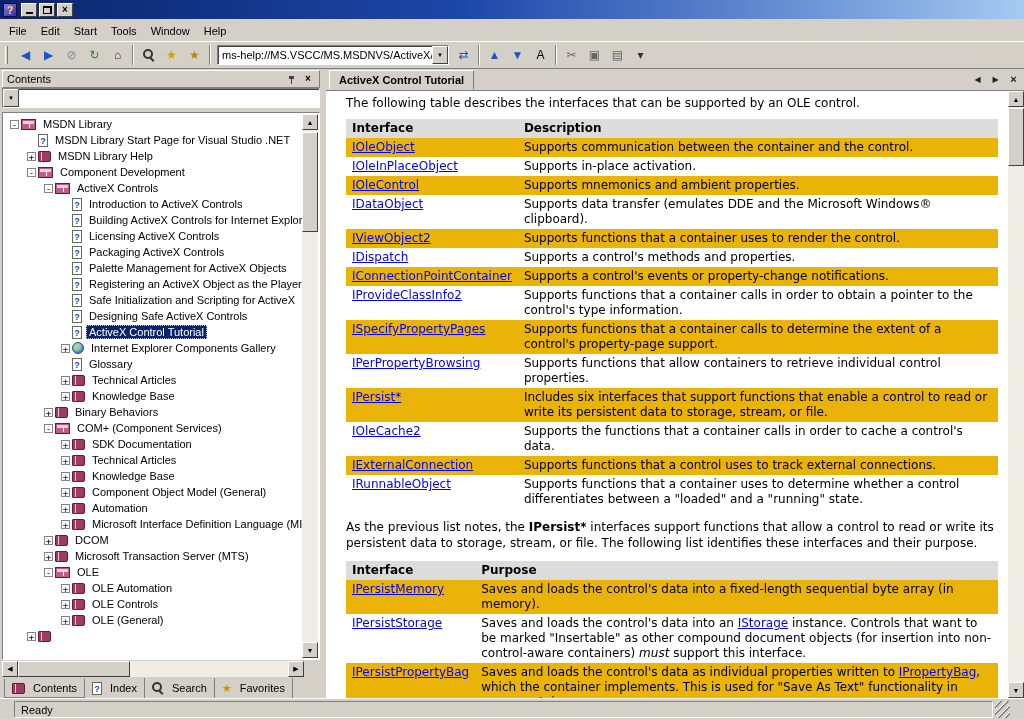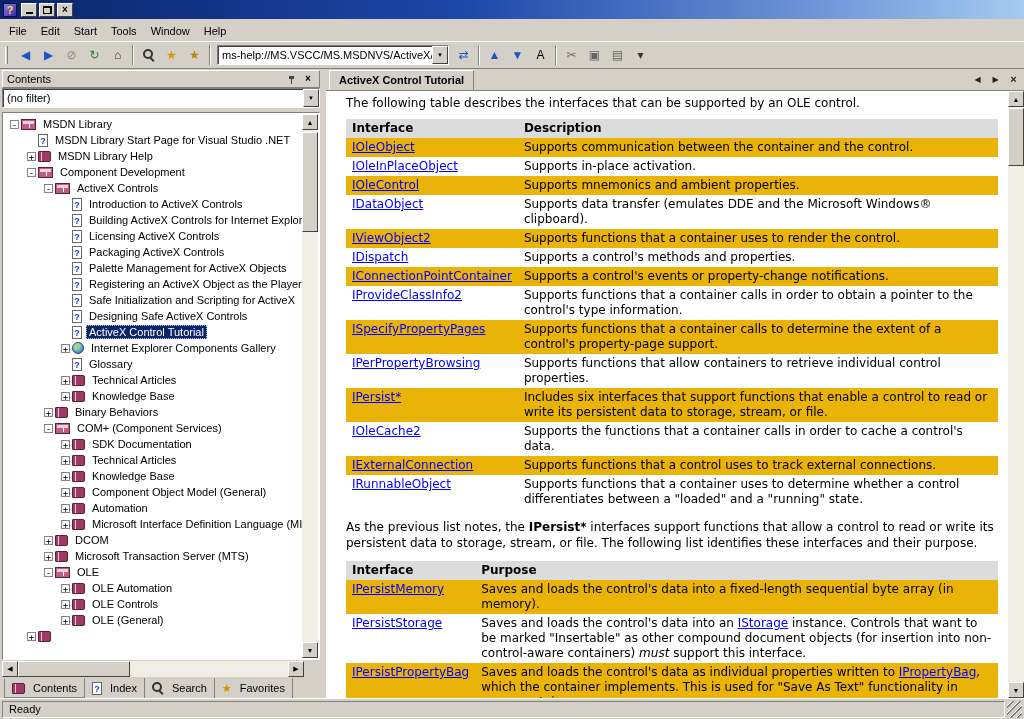--- a/index.html
+++ b/index.html
@@ -106,21 +106,21 @@
   .doc-content p.intro{margin:2px 0 8px}
   .doc-content p.mid{margin:5px 0 10px;line-height:16px}
   .doc-table{width:100%;border-collapse:collapse;margin:0 0 10px}
   .doc-table th{background:#dcdcdc;text-align:left;font-weight:bold;padding:2px 6px;font-size:12px}
   .doc-table td{padding:2px 6px;vertical-align:top}
   .doc-table tr.odd td{background:#eab308}
   .lnk{color:#0000ff;text-decoration:underline;cursor:pointer}
   .it{font-style:italic}.bd{font-weight:bold}
 
   
-  .statusbar{height:21px;flex:0 0 21px;display:flex;align-items:center;padding:1px 2px;border-top:1px solid #fff}
+  .statusbar{height:21px;flex:0 0 21px;display:flex;align-items:flex-end;padding:1px 14px;border-top:1px solid #fff}
   .status-field{flex:1;height:17px;display:flex;align-items:center;padding:0 6px;font-size:11px;
                 border:1px solid;border-color:#808080 #fff #fff #808080}
   .grip{width:15px;height:17px;margin-left:2px;
         background:repeating-linear-gradient(135deg,transparent 0 3px,#fff 3px 4px,#808080 4px 5px)}
 </style>
 </head>
 <body>
 
 <div class="app">
 
@@ -186,21 +186,20 @@
       <div class="panel-header">
         <span>Contents</span>
         <span class="panel-header-btns">
           <span class="phbtn">
               <span class="pin"></span>
             </span>
           <span class="phbtn">×</span>
         </span>
       </div>
       <div class="combo filter-combo">
-        <span class="combo-text">(no filter)</span>
         <span class="combo-btn">▼</span>
       </div>
       <div class="tree-wrap">
         <div class="tree-view" id="toc-tree">
             <div class="tree-row" style="padding-left: 4px;">
               <span class="toggle">
                 <span class="tbox">-</span>
               </span>
               <span class="ico ico-book-open"></span>
               <span class="tree-label">MSDN Library</span>

